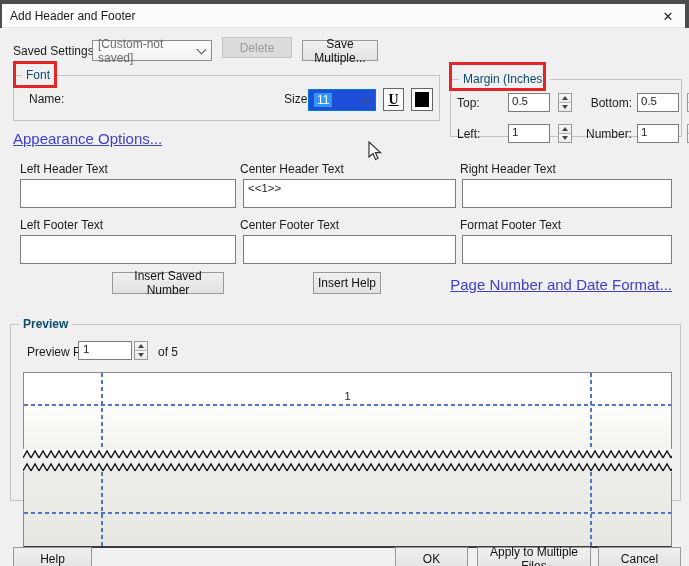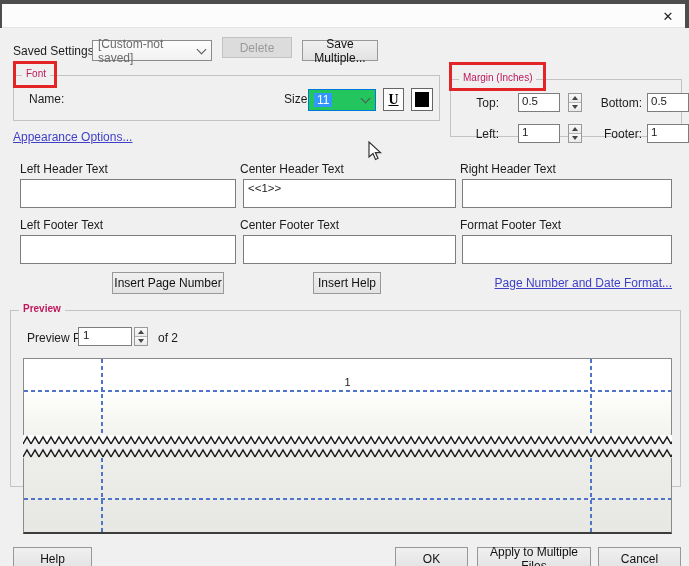--- a/index.html
+++ b/index.html
@@ -30,47 +30,47 @@
   .btn{
     position:absolute;background:linear-gradient(#f0f0f0,#e2e2e2);
     border:1px solid #989898;display:flex;align-items:center;justify-content:center;
     font-size:12px;color:#111;
   }
   .btn.disabled{background:#dcdcdc;border-color:#c2c2c2;color:#9a9a9a;}
   .combo{
     position:absolute;background:linear-gradient(#fdfdfd,#f1f1f1);
     border:1px solid #8a8a8a;display:flex;align-items:center;padding:0 18px 0 5px;
   }
-  .combo.focused{border-color:var(--focus-blue);background:#22c55e;}
+  .combo.focused{border-color:var(--focus-blue);background:#1d4ed8;}
   .combo .sel{background:var(--selection-blue);color:#fff;padding:0 3px;}
   .chev{position:absolute;right:6px;top:50%;width:7px;height:7px;margin-top:-5px;
     border-right:1.4px solid #555;border-bottom:1.4px solid #555;transform:rotate(45deg);}
   .field{
     position:absolute;background:#fff;border:1px solid #7d7d7d;
     font-size:11.5px;display:flex;align-items:flex-start;padding:2px 4px;
   }
   .spinner{position:absolute;width:14px;border:1px solid #999;background:#f3f3f3;display:flex;flex-direction:column;}
   .spinner>div{flex:1;display:flex;align-items:center;justify-content:center;background:linear-gradient(#fafafa,#eaeaea);}
   .spinner>div:first-child{border-bottom:1px solid #b5b5b5;}
   .tri-up{width:0;height:0;border-left:3px solid transparent;border-right:3px solid transparent;border-bottom:4px solid #444;}
   .tri-down{width:0;height:0;border-left:3px solid transparent;border-right:3px solid transparent;border-top:4px solid #444;}
   .group{position:absolute;border:1px solid #c3c3c3;}
-  .group-label{position:absolute;top:-8px;left:8px;background:#f0f0f0;padding:0 4px;font-size:10px;color:#be185d;}
+  .group-label{position:absolute;top:-8px;left:8px;background:#f0f0f0;padding:0 4px;font-size:12px;color:#0c4a6e;}
   .annotation{position:absolute;border:3px solid var(--annotation-red);background:transparent;}
-  .link{position:absolute;color:var(--link-blue);text-decoration:underline;font-size:12px;cursor:pointer;}
+  .link{position:absolute;color:var(--link-blue);text-decoration:underline;font-size:15px;cursor:pointer;}
   .lbl{position:absolute;font-size:12px;color:#1c1c1c;white-space:nowrap;}
   
   .ubtn{position:absolute;width:21px;height:23px;background:#fdfdfd;border:1px solid #666;
     font-family:"Liberation Serif","DejaVu Serif",serif;font-size:14px;font-weight:bold;
     text-decoration:underline;display:flex;align-items:center;justify-content:center;color:#000;}
   .swatchbtn{position:absolute;width:22px;height:23px;background:#fff;border:1px solid #666;padding:3px;}
   .swatchbtn .inner{display:block;width:100%;height:100%;background:var(--swatch-black);}
   
   .m-row{position:absolute;left:6px;display:flex;align-items:center;}
-  .m-lab1{width:42px;text-align:right;margin-right:19px;}
+  .m-lab1{width:42px;margin-right:9px;}
   .m-lab2{width:46px;text-align:right;margin-right:5px;margin-left:14px;}
   .m-field{position:relative;width:42px;height:19px;background:#fff;border:1px solid #7d7d7d;
     font-size:11.5px;padding:1px 3px;}
   .m-spin{position:relative;width:14px;height:19px;border:1px solid #999;background:#f3f3f3;
     display:flex;flex-direction:column;margin-left:8px;}
   .m-spin>div{flex:1;display:flex;align-items:center;justify-content:center;background:linear-gradient(#fafafa,#eaeaea);}
   .m-spin>div:first-child{border-bottom:1px solid #b5b5b5;}
   
   .pv-box1{position:absolute;left:12px;top:47px;width:649px;height:77px;
     background:linear-gradient(#ffffff 0px,#ffffff 31px,#fbfbf8 45px,#f2f2ee 77px);
@@ -99,20 +99,21 @@
       <path d="M0,9 L4,2 L8,9 V10 H0 Z" fill="#ebebe8"></path>
       <path d="M0,9 L4,2 L8,9" fill="none" stroke="#161616" stroke-width="1.4"></path>
     </pattern>
   </defs>
 </svg>
 
 <div class="abs frame-top"></div>
 <div class="abs frame-left"></div>
 <div class="abs frame-right"></div>
 <div class="abs titlebar">
+  <span class="title-text">Add Header and Footer</span>
   <span class="close-btn">✕</span>
 </div>
 
 <span class="lbl" style="left:13px;top:44px">Saved Settings:</span>
 <div class="combo" style="left:92px;top:40px;width:120px;height:21px;color:#6b6b6b">
   <span>[Custom-not saved]</span>
   <span class="chev"></span>
 </div>
 <button class="btn disabled" style="left:222px;top:37px;width:70px;height:21px">Delete</button>
 <button class="btn" style="left:302px;top:40px;width:76px;height:21px">Save Multiple...</button>
@@ -163,21 +164,21 @@
     <span class="m-lab1">Left:</span>
     <div class="m-field">1</div>
     <div class="m-spin">
       <div>
           <i class="tri-up"></i>
         </div>
       <div>
           <i class="tri-down"></i>
         </div>
     </div>
-    <span class="m-lab2">Footer:</span>
+    <span class="m-lab2">Number:</span>
     <div class="m-field">1</div>
     <div class="m-spin">
       <div>
           <i class="tri-up"></i>
         </div>
       <div>
           <i class="tri-down"></i>
         </div>
     </div>
   </div>
@@ -196,38 +197,38 @@
 <div class="field" style="left:243px;top:179px;width:213px;height:29px">&lt;&lt;1&gt;&gt;</div>
 <div class="field" style="left:462px;top:179px;width:210px;height:29px"></div>
 
 <span class="lbl" style="left:20px;top:218px">Left Footer Text</span>
 <span class="lbl" style="left:240px;top:218px">Center Footer Text</span>
 <span class="lbl" style="left:460px;top:218px">Format Footer Text</span>
 <div class="field" style="left:20px;top:235px;width:216px;height:29px"></div>
 <div class="field" style="left:243px;top:235px;width:213px;height:29px"></div>
 <div class="field" style="left:462px;top:235px;width:210px;height:29px"></div>
 
-<button class="btn" style="left:112px;top:272px;width:112px;height:22px">Insert Page Number</button>
+<button class="btn" style="left:112px;top:272px;width:112px;height:22px">Insert Saved Number</button>
 <button class="btn" style="left:313px;top:272px;width:68px;height:22px">Insert Help</button>
 <a class="link" style="right:17px;top:276px">Page Number and Date Format...</a>
 
-<div class="group" style="left:10px;top:310px;width:671px;height:177px">
+<div class="group" style="left:10px;top:324px;width:671px;height:177px">
   <span class="group-label" style="font-weight:bold">Preview</span>
 
   <span class="lbl" style="left:16px;top:20px">Preview Page</span>
   <div class="field" style="left:67px;top:16px;width:54px;height:19px;padding:1px 4px">1</div>
   <div class="spinner" style="left:123px;top:16px;height:19px">
     <div>
         <i class="tri-up"></i>
       </div>
     <div>
         <i class="tri-down"></i>
       </div>
   </div>
-  <span class="lbl" style="left:147px;top:20px">of 2</span>
+  <span class="lbl" style="left:147px;top:20px">of 5</span>
 
   <div class="pv-box1">
     <div class="vdash" style="left:77px"></div>
     <div class="vdash" style="left:566px"></div>
     <div class="hdash" style="top:31px"></div>
     <div class="pv-pagenum">1</div>
   </div>
   <svg class="tear" style="top:124px" width="649" height="10">
     <rect width="649" height="10" fill="url(#tearB)"></rect>
   </svg>

